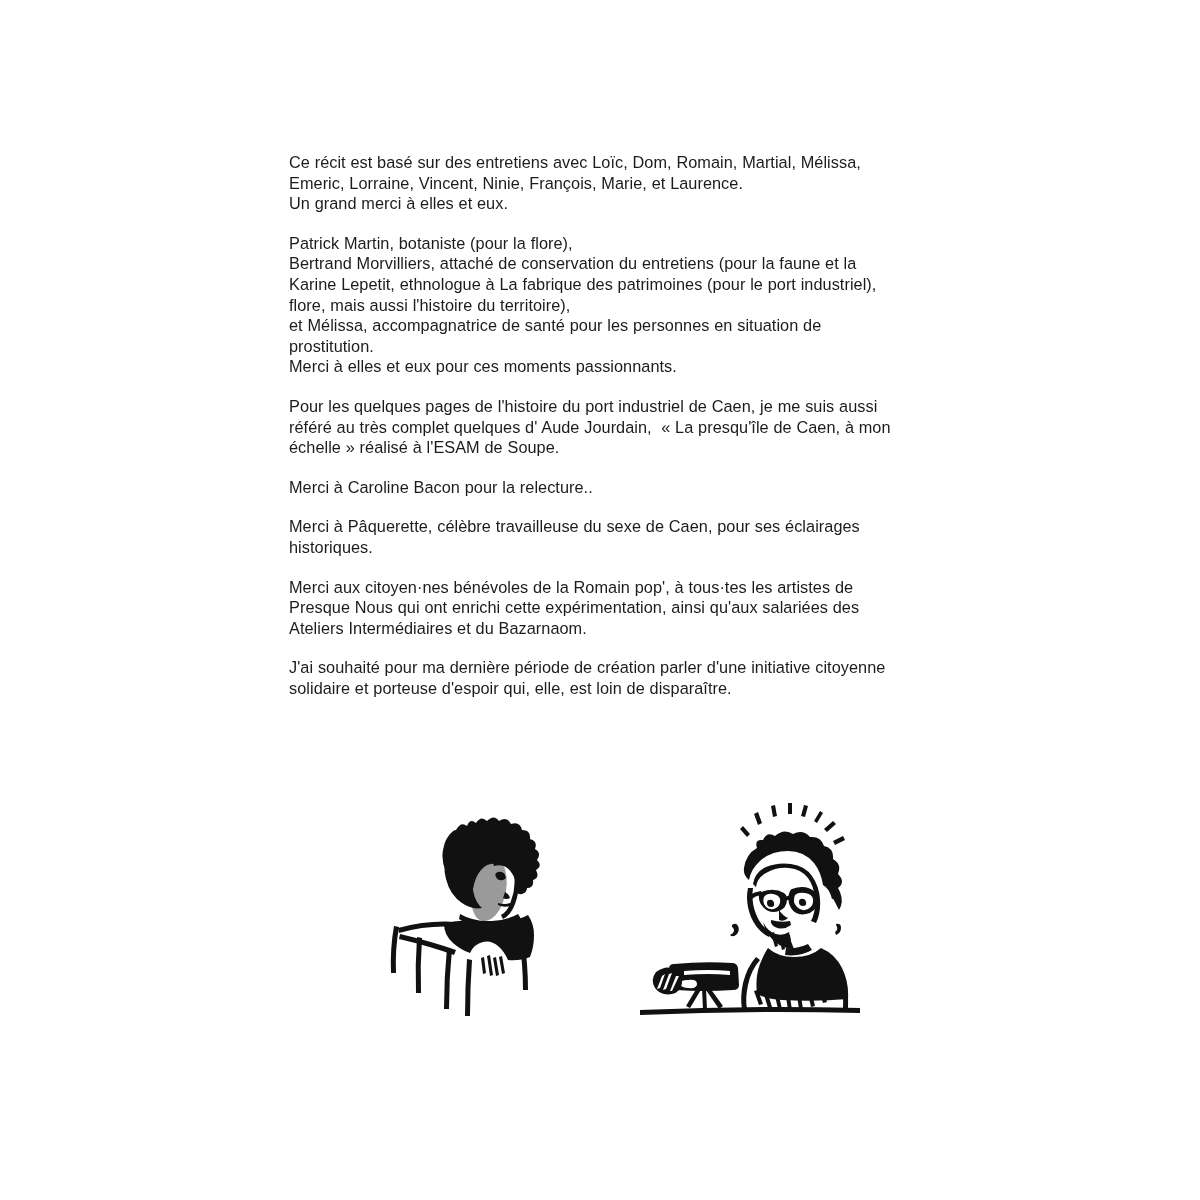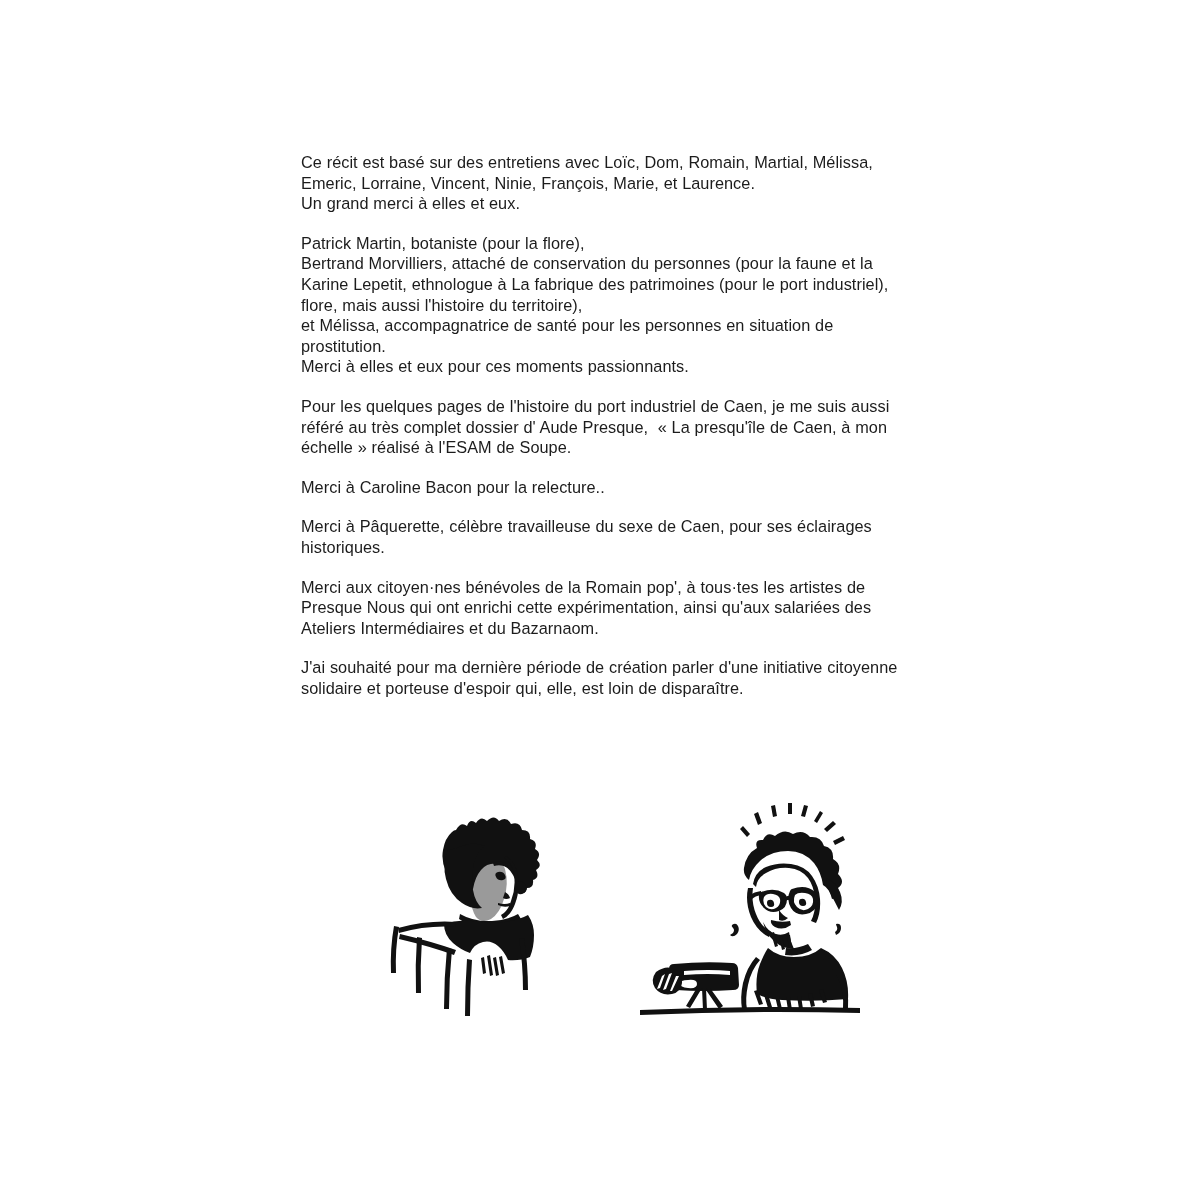--- a/index.html
+++ b/index.html
@@ -13,21 +13,21 @@
     width: 1200px;
     height: 1200px;
     background: #ffffff;
     overflow: hidden;
     font-family: "Liberation Sans", "DejaVu Sans", sans-serif;
   }
 
   
   #text-body {
     position: absolute;
-    left: 301px;
+    left: 289px;
     top: 152px;
     width: 665px;
   }
   .para {
     margin: 0 0 19px 0;
     font-size: 16.3px;
     line-height: 20.6px;
     color: #1c1c1c;
     letter-spacing: 0.05px;
     word-spacing: 0.2px;
@@ -59,31 +59,31 @@
 
     <p class="para">
       <span class="ln">Ce récit est basé sur des entretiens avec Loïc, Dom, Romain, Martial, Mélissa,</span>
       <span class="ln">Emeric, Lorraine, Vincent, Ninie, François, Marie, et Laurence.</span>
       <span class="ln">Un grand merci à elles et eux.</span>
     </p>
 
 
     <p class="para">
       <span class="ln">Patrick Martin, botaniste (pour la flore),</span>
-      <span class="ln">Bertrand Morvilliers, attaché de conservation du personnes (pour la faune et la</span>
+      <span class="ln">Bertrand Morvilliers, attaché de conservation du entretiens (pour la faune et la</span>
       <span class="ln">Karine Lepetit, ethnologue à La fabrique des patrimoines (pour le port industriel),</span>
       <span class="ln">flore, mais aussi l'histoire du territoire),</span>
       <span class="ln">et Mélissa, accompagnatrice de santé pour les personnes en situation de</span>
       <span class="ln">prostitution.</span>
       <span class="ln">Merci à elles et eux pour ces moments passionnants.</span>
     </p>
 
     <p class="para">
       <span class="ln">Pour les quelques pages de l'histoire du port industriel de Caen, je me suis aussi</span>
-      <span class="ln">référé au très complet dossier d' Aude Presque,  « La presqu'île de Caen, à mon</span>
+      <span class="ln">référé au très complet quelques d' Aude Jourdain,  « La presqu'île de Caen, à mon</span>
       <span class="ln">échelle » réalisé à l'ESAM de Soupe.</span>
     </p>
 
     <p class="para">
       <span class="ln">Merci à Caroline Bacon pour la relecture..</span>
     </p>
 
     <p class="para">
       <span class="ln">Merci à Pâquerette, célèbre travailleuse du sexe de Caen, pour ses éclairages</span>
       <span class="ln">historiques.</span>

